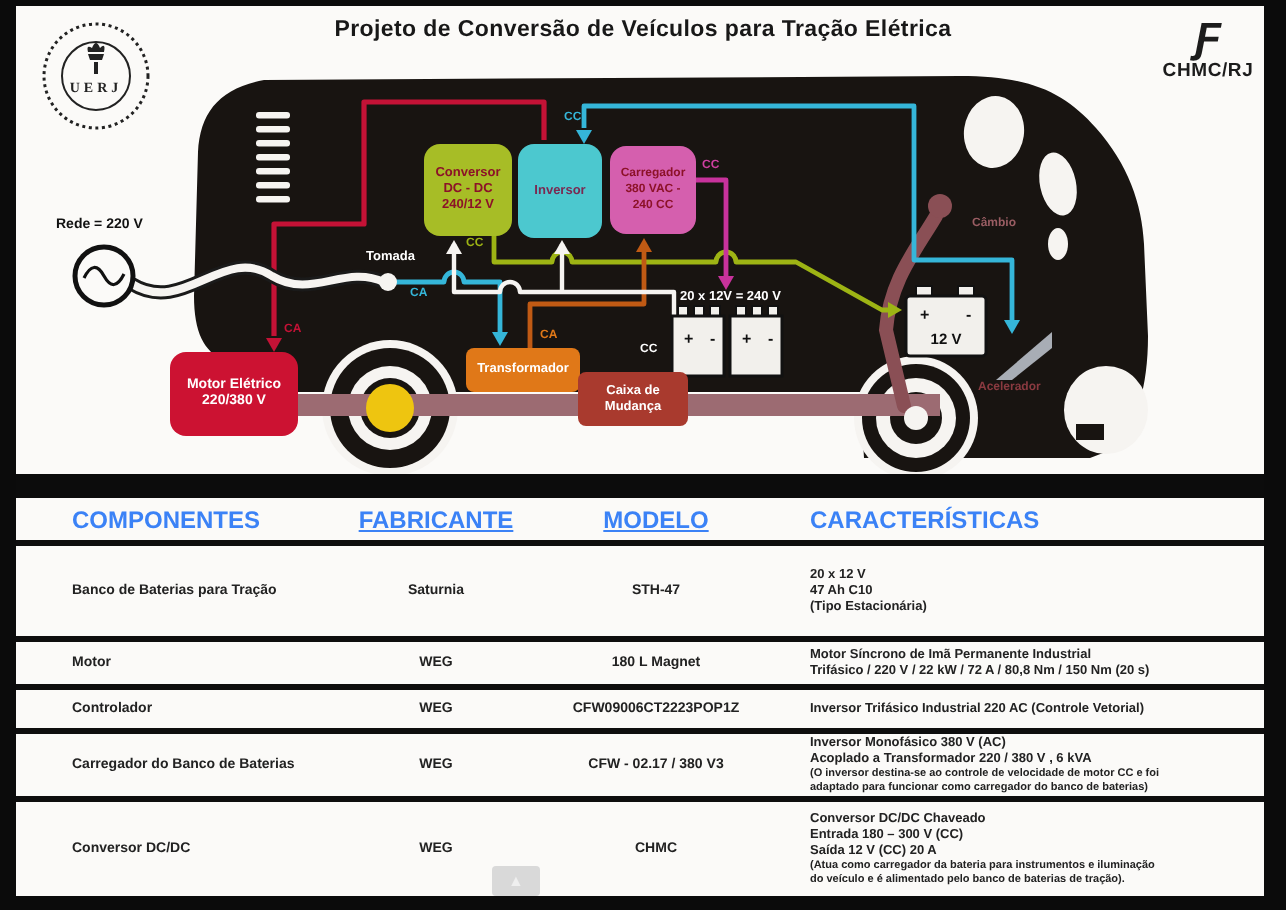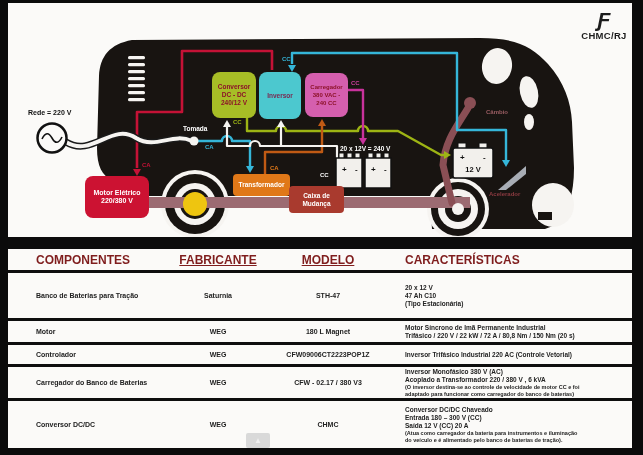--- a/index.html
+++ b/index.html
@@ -23,21 +23,21 @@
 
   .lbl{position:absolute;font-weight:bold;white-space:nowrap;}
 
   .box{position:absolute;border-radius:8px;display:flex;flex-direction:column;
        justify-content:center;text-align:center;font-weight:bold;}
   .box div{line-height:8px;}
 
   
   .tbl{position:absolute;left:8px;top:237px;width:624px;background:#fbfaf8;color:#222;}
   .band{height:12px;background:#0c0c0c;}
-  .thead{height:21px;display:flex;align-items:center;font-size:12px;font-weight:bold;color:#7f1d1d;}
+  .thead{height:21px;display:flex;align-items:center;font-size:12px;font-weight:bold;color:#3b82f6;}
   .trow{display:flex;align-items:center;border-top:3px solid #0e0e0e;box-sizing:border-box;}
   .r1{height:48px;} .r2{height:24px;} .r3{height:22px;} .r4{height:34px;} .r5{height:50px;}
   .c{font-size:7px;font-weight:bold;}
   .c1{width:165px;padding-left:28px;box-sizing:border-box;}
   .c2{width:90px;text-align:center;}
   .c3{width:130px;text-align:center;}
   .c4{width:239px;padding-left:12px;box-sizing:border-box;}
   .thead .c1{font-size:12px;} .thead .c2,.thead .c3{font-size:12px;text-align:center;text-decoration:underline;}
   .thead .c4{font-size:12px;}
   .ln{font-size:6.5px;line-height:8px;font-weight:bold;}
@@ -211,21 +211,30 @@
   <div class="lbl" style="left:142px;top:162px;font-size:6px;color:#c41236;">CA</div>
   <div class="lbl" style="left:270px;top:165px;font-size:6px;color:#e07818;">CA</div>
   <div class="lbl" style="left:282px;top:56px;font-size:6px;color:#35b6d9;">CC</div>
   <div class="lbl" style="left:233px;top:119px;font-size:6px;color:#9db414;">CC</div>
   <div class="lbl" style="left:351px;top:80px;font-size:6px;color:#cf3fa0;">CC</div>
   <div class="lbl" style="left:320px;top:172px;font-size:6px;color:#fff;">CC</div>
   <div class="lbl" style="left:340px;top:145px;font-size:6.5px;color:#fff;">20 x 12V = 240 V</div>
   <div class="lbl" style="left:486px;top:109px;font-size:6px;color:#9a5d63;">Câmbio</div>
   <div class="lbl" style="left:489px;top:191px;font-size:6px;color:#8a3a40;">Acelerador</div>
 
-
+  <div class="title">Projeto de Conversão de Veículos para Tração Elétrica</div>
+
+  <div class="uerj">
+    <svg width="56" height="56" viewBox="0 0 56 56">
+      <circle cx="28" cy="28" r="26" fill="none" stroke="#222" stroke-width="1.5" stroke-dasharray="1.5,1.8"></circle>
+      <circle cx="28" cy="28" r="17" fill="none" stroke="#222" stroke-width="1"></circle>
+      <path d="M26,14 q2,-5 4,0 q3,-3 2,2 l-8,0 q-1,-4 2,-2 Z M24,17 h8 l-1,3 h-6 Z M27,21 h2 v6 h-2 Z" fill="#222"></path>
+      <text x="28" y="36" text-anchor="middle" font-size="7" font-weight="bold" letter-spacing="2" font-family="Liberation Serif, serif" fill="#222">UERJ</text>
+    </svg>
+  </div>
 
   <div class="cefet">
     <div class="glyph">Ƒ</div>
     <div class="name">CHMC/RJ</div>
   </div>
 
   <div class="tbl">
     <div class="band"></div>
     <div class="thead">
       <div class="c c1">COMPONENTES</div>

